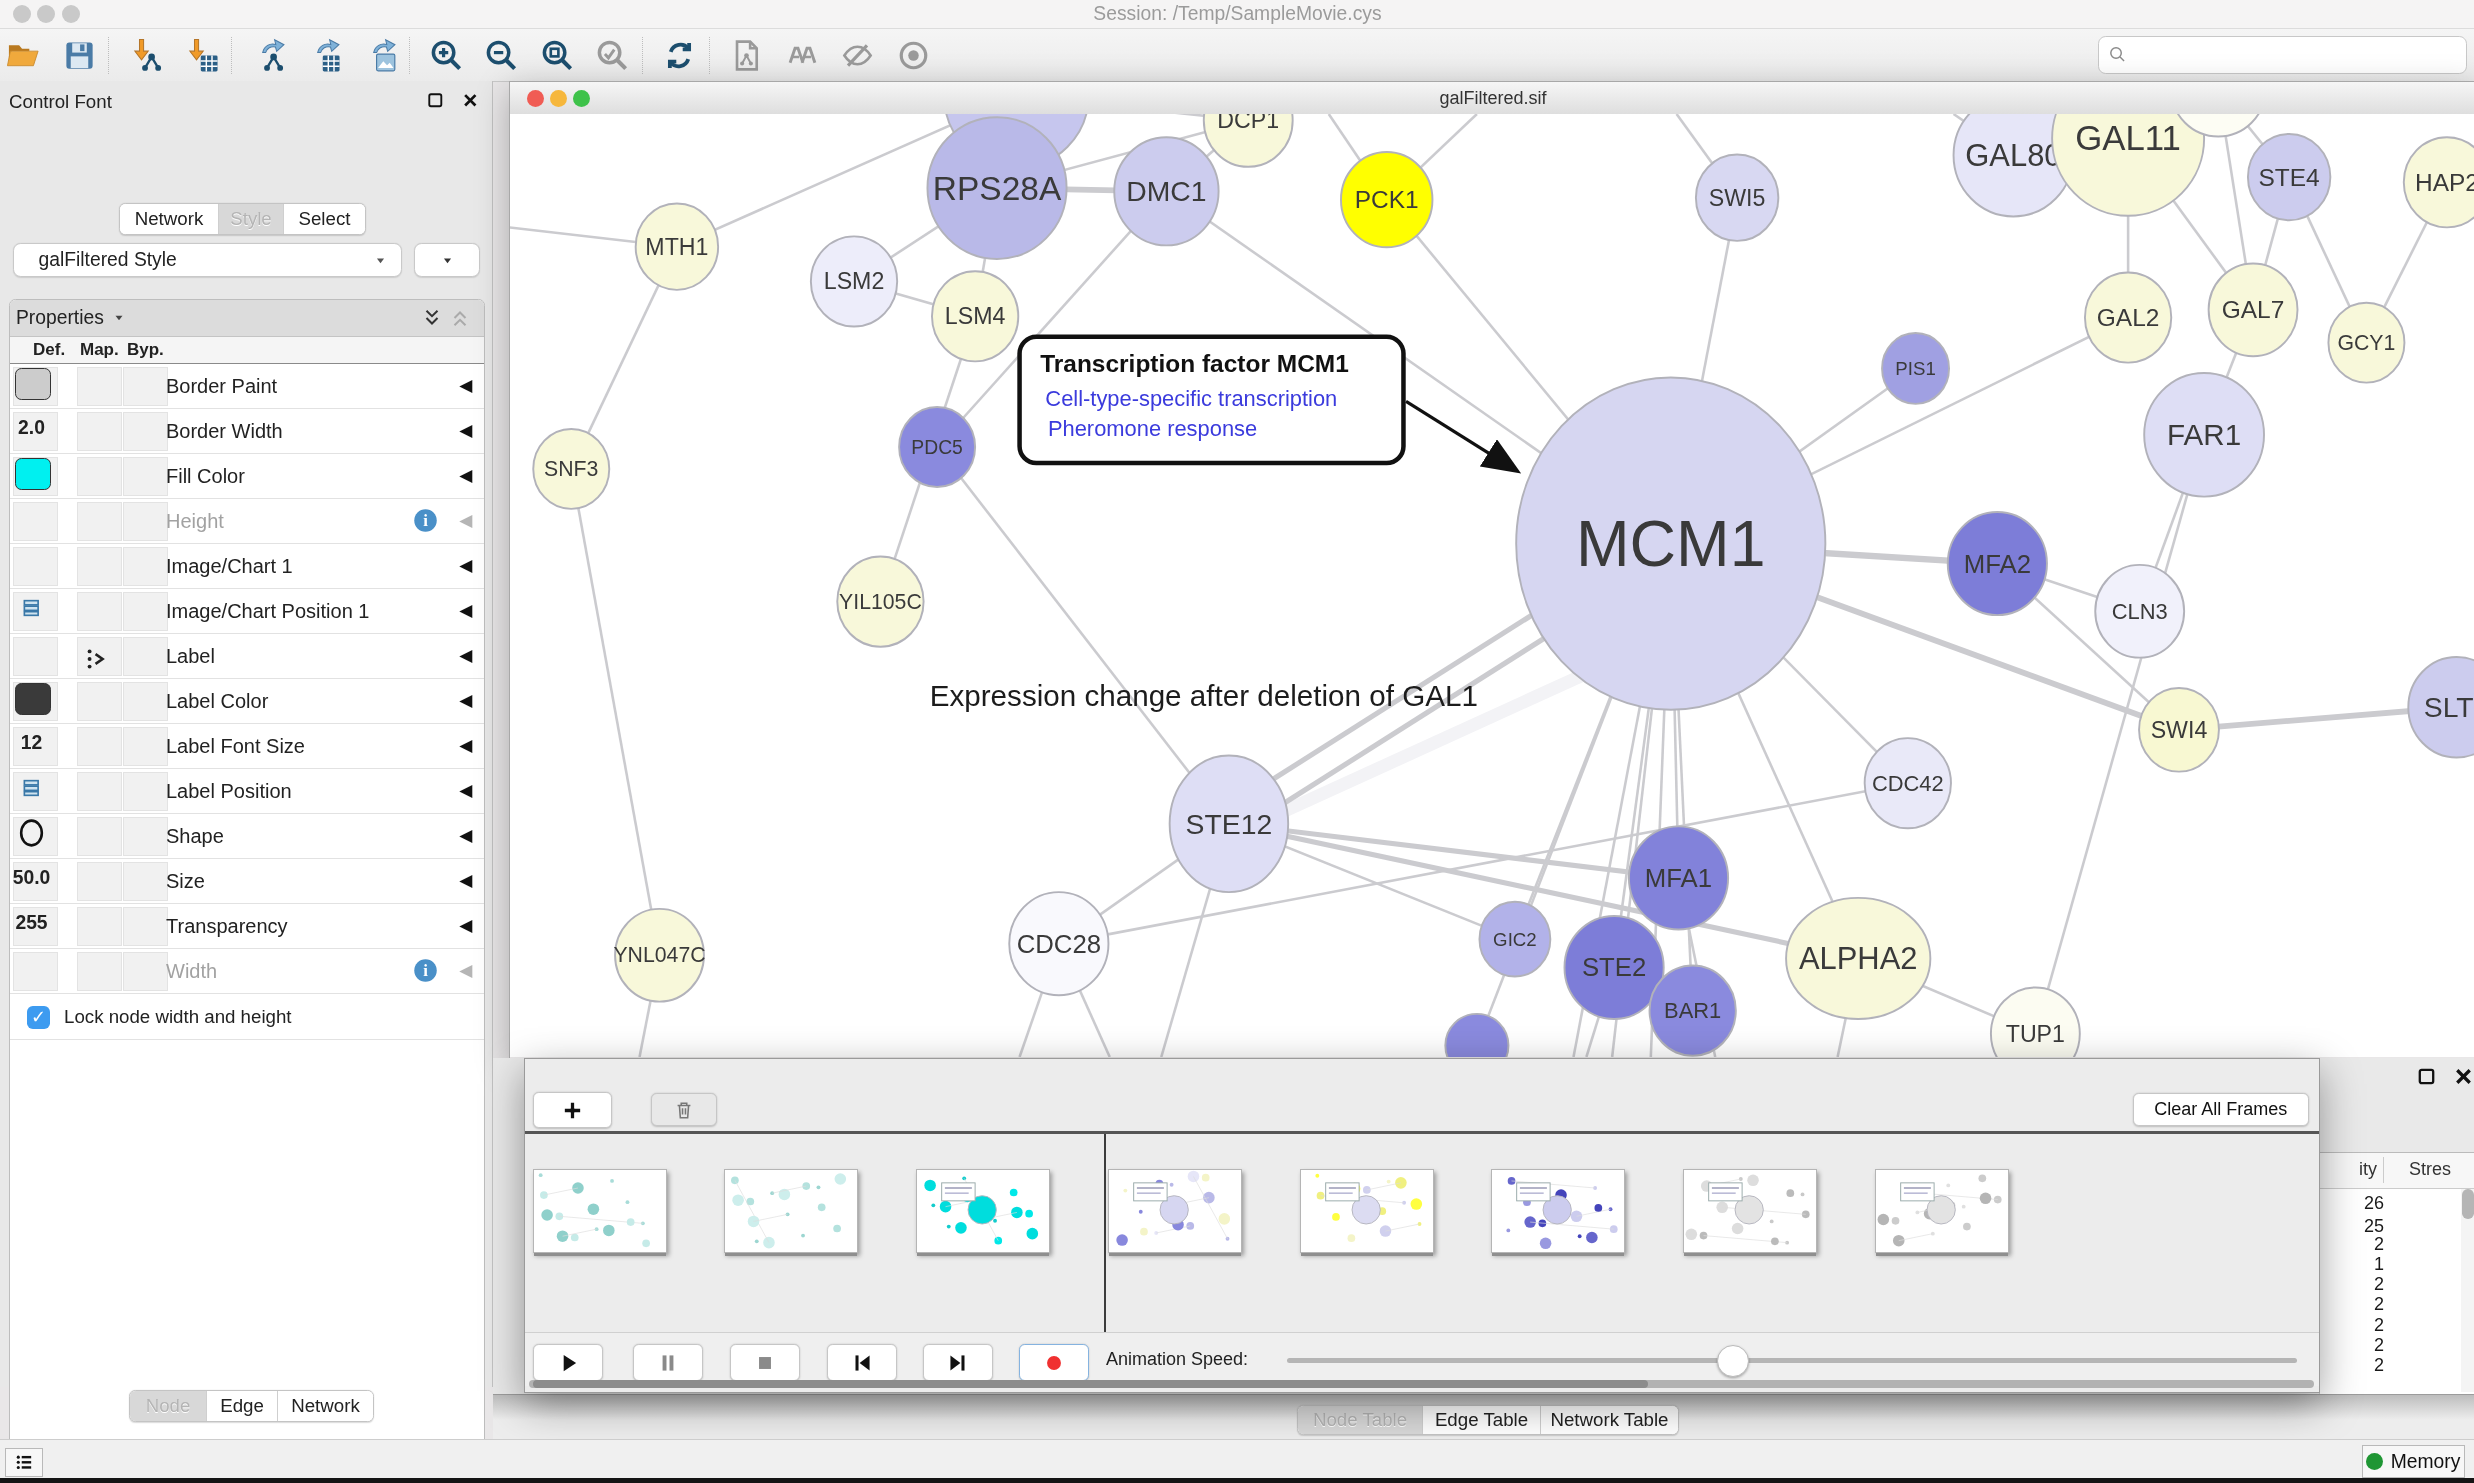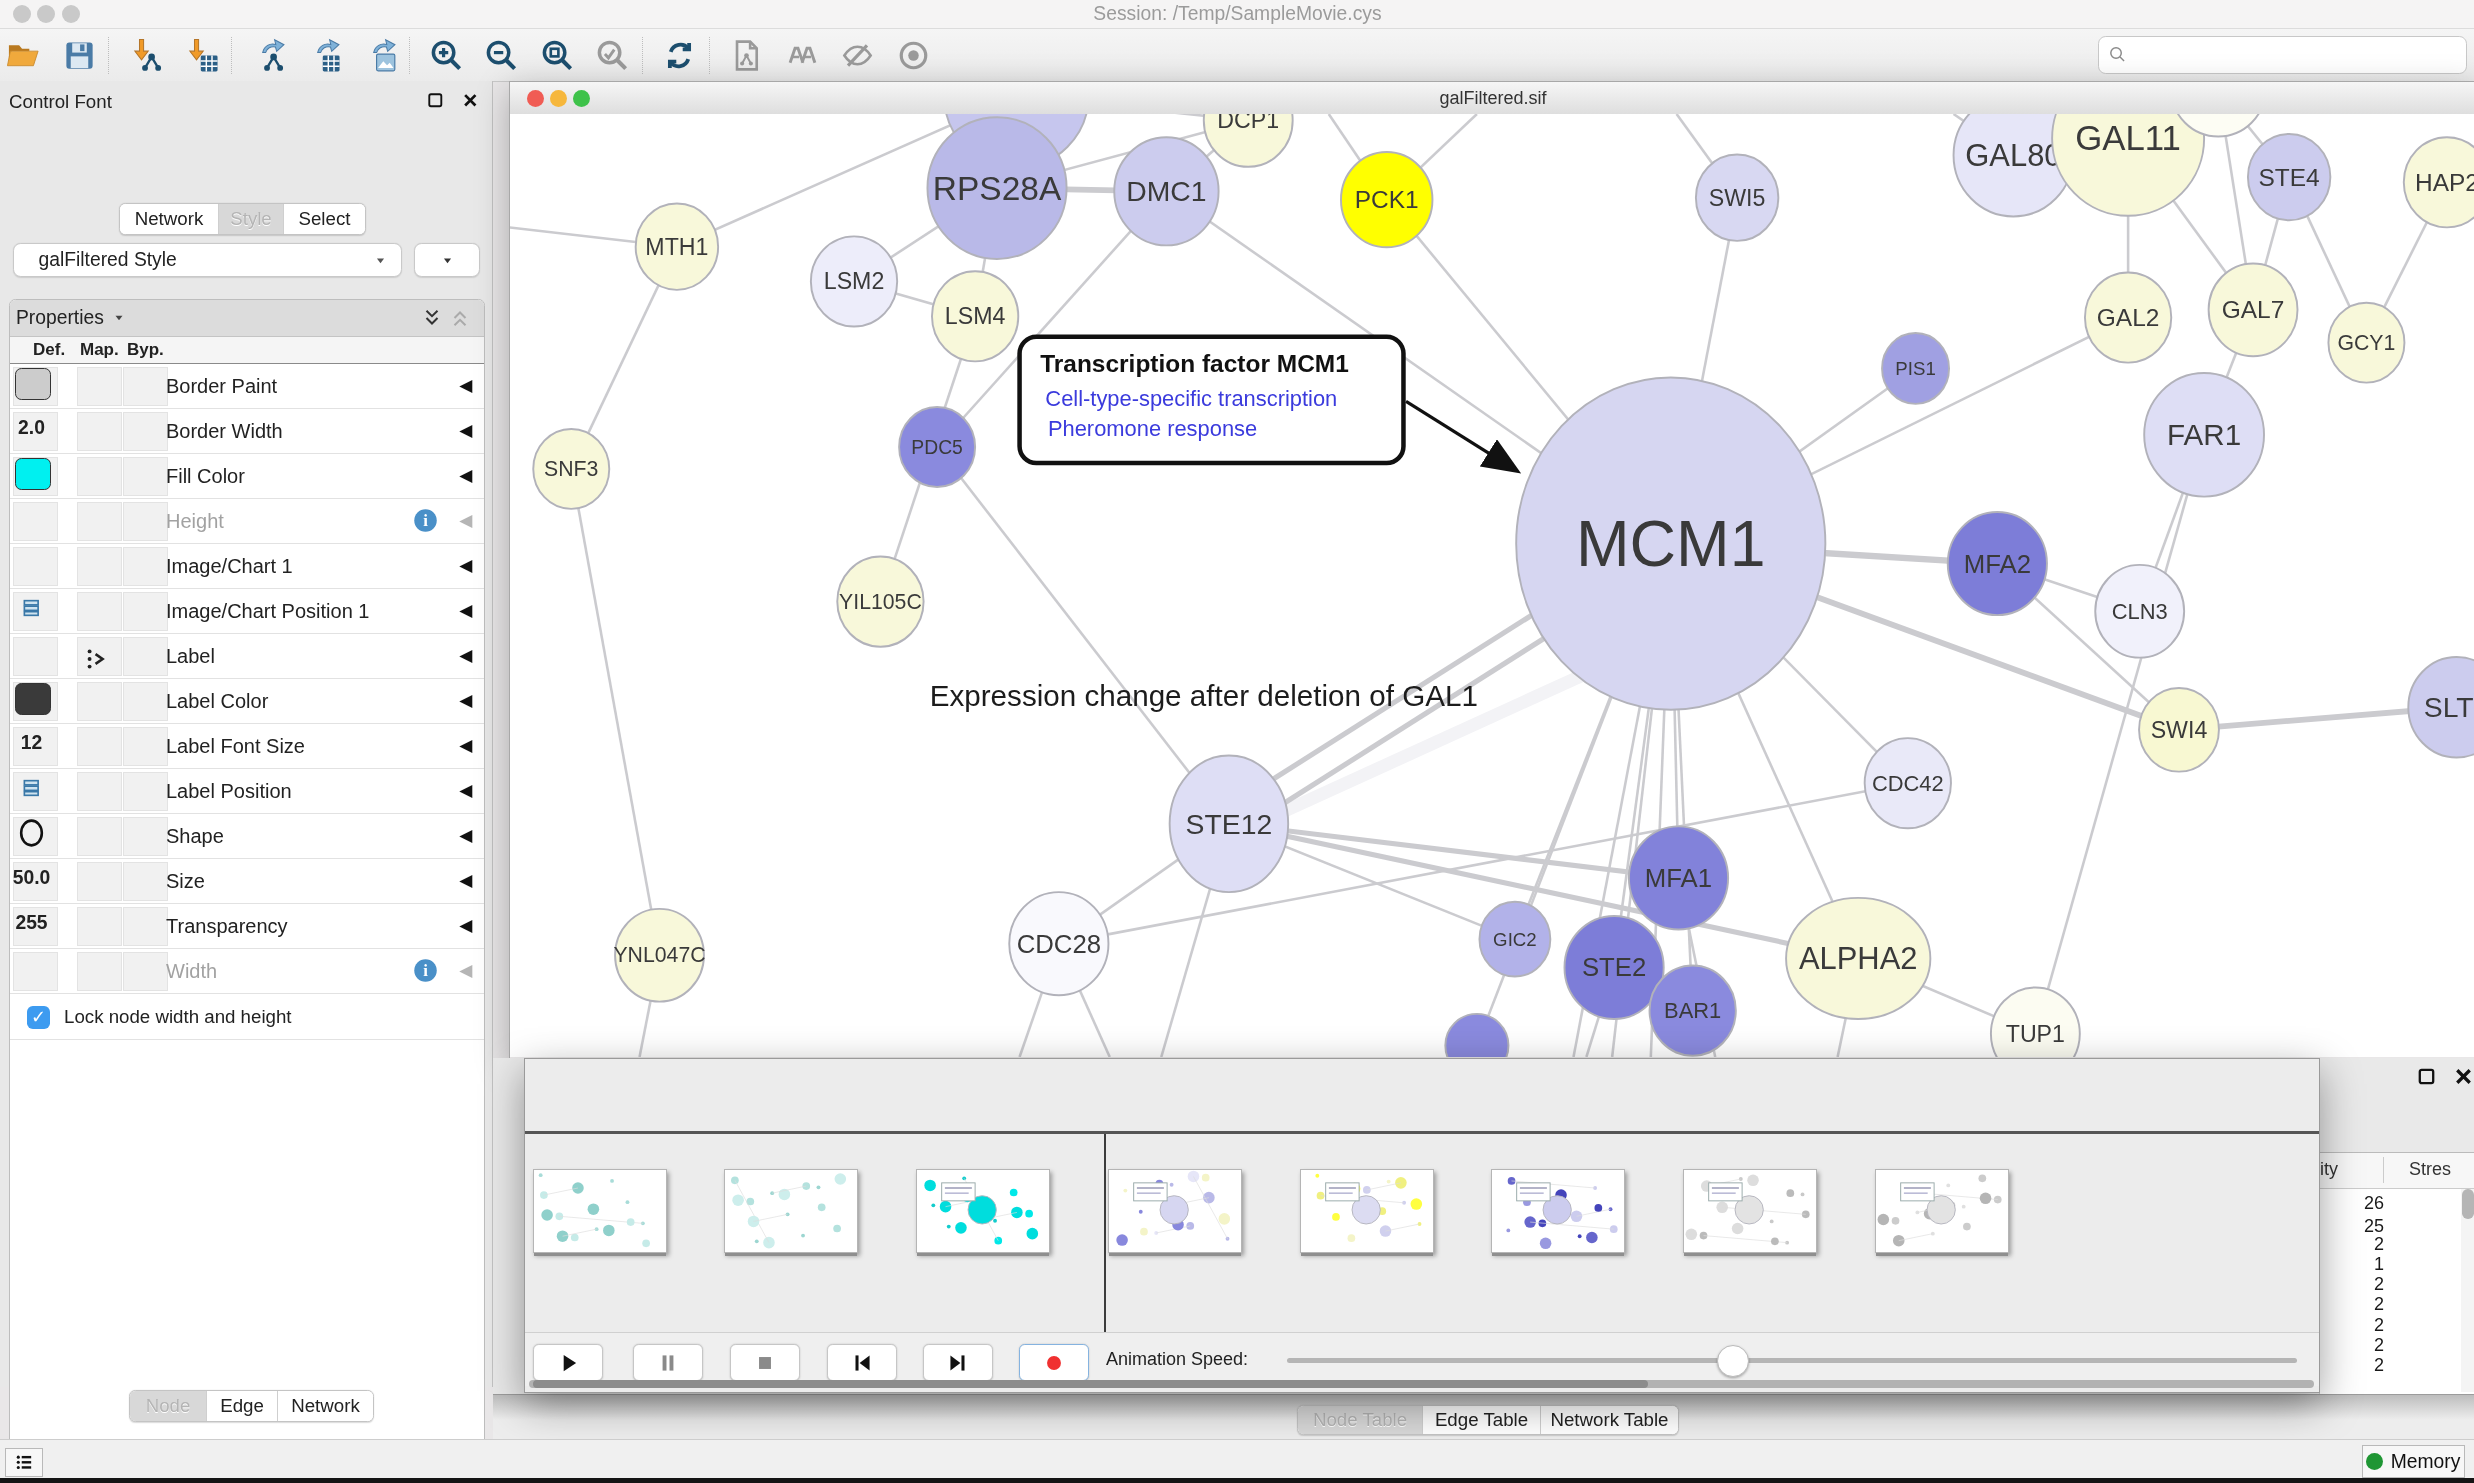--- a/index.html
+++ b/index.html
@@ -61,21 +61,21 @@
   .pbtn{position:absolute;top:11px;width:68px;height:35px;}
   .pbtn.rec{border:1.9px solid #85b3e0;}
   #speed-label{position:absolute;left:581px;top:0;height:53px;line-height:53px;font-size:18px;color:#222;}
   #speed-track{position:absolute;left:762px;top:24.5px;width:1010px;height:5.2px;background:#b5b5b5;border-radius:2.6px;}
   #speed-thumb{position:absolute;top:-13px;width:30px;height:30px;background:#fff;border:0.6px solid #bbb;border-radius:50%;box-shadow:0 1.3px 2.6px rgba(0,0,0,.3);}
   #cy-hscroll{left:3.9px;top:321px;width:1785px;height:8.4px;background:#b2b2b2;border-radius:4.5px;}
   #cy-hthumb{left:3.9px;top:0;width:1115px;height:8.4px;background:#8c8c8c;border-radius:4.5px;}
   
   #table-sliver{left:2319px;top:1152px;width:156px;height:242px;background:#fff;border-top:0.6px solid #bbb;border-left:0.6px solid #ccc;}
   #tbl-head{position:absolute;left:0;top:0;width:100%;height:35px;background:#f7f7f7;border-bottom:0.6px solid #ccc;}
-  #tbl-head .h1{position:absolute;left:0;top:6.4px;width:57px;font-size:18px;color:#333;}
+  #tbl-head .h1{position:absolute;left:0;top:6.4px;width:57px;text-align:right;font-size:18px;color:#333;}
   #tbl-head .h2{position:absolute;left:89px;top:6.4px;font-size:18px;color:#333;}
   #tbl-head .cdiv{position:absolute;left:63px;top:3.9px;width:0.6px;height:26px;background:#ccc;}
   .trow{position:absolute;left:0;width:64px;text-align:right;font-size:18px;color:#1a1a1a;}
   #tbl-vscroll{position:absolute;right:1.3px;top:36px;width:14px;height:203px;background:#f4f4f4;}
   #tbl-vthumb{position:absolute;left:1.3px;top:0px;width:11.6px;height:30px;background:#b5b5b5;border-radius:5.8px;}
   #south-tabs-strip{left:493px;top:1394px;width:1982px;height:45px;background:linear-gradient(#bdbdbd,#ededed 55%);border-top:0.6px solid #9c9c9c;}
   
   #status-bar{left:0;top:1439px;width:2475px;height:39px;background:#f0f0f0;border-top:0.6px solid #cdcdcd;}
   #bottom-edge{left:0;top:1478px;width:2475px;height:5.2px;background:#141414;}
   .lightbtn{background:#f7f7f7;border:1.3px solid #b9b9b9;display:flex;align-items:center;justify-content:center;}
@@ -637,20 +637,34 @@
   </div>
   <div class="abs" id="south-tabs-strip">
     <div class="abs seg" id="south-tabs" style="left:804px;top:10.3px;height:28px;">
         <div class="sg pressed" style="width:124px">Node Table</div>
         <div class="sg " style="width:117px">Edge Table</div>
         <div class="sg " style="width:137px">Network Table</div>
       </div>
   </div>
 
   <div class="abs" id="cyanimator">
+    <div class="abs" id="cy-toolbar">
+      <div class="abs cybtn" style="left:7.7px;top:5.2px;width:77px;height:34px;">
+        <svg width="23" height="23" viewBox="0 0 24 24">
+            <path d="M12 4v16M4 12h16" stroke="#111" stroke-width="3.4"></path>
+            <rect x="10" y="10" width="4" height="4" fill="#111"></rect>
+          </svg>
+      </div>
+      <div class="abs cybtn" style="left:126px;top:6.4px;width:64px;height:31px;background:#e8e8e8;">
+        <svg width="22" height="22" viewBox="0 0 24 24">
+            <path d="M5 7h14M9 7V4.6h6V7M7 7l1 13.4h8L17 7M10.4 10v7M13.6 10v7" stroke="#777" fill="none" stroke-width="1.7"></path>
+          </svg>
+      </div>
+      <div class="abs cybtn" style="right:10.3px;top:6.4px;width:174px;height:31px;font-size:18px;color:#111;">Clear All Frames</div>
+    </div>
     <div class="abs" id="cy-sep"></div>
     <div class="abs" id="cy-timeline">
         <div class="thumb" style="left:7.7px">
           <svg width="131" height="81" viewBox="0 0 203 126">
             <circle cx="10" cy="8" r="3" fill="#a8dcd8"></circle>
             <circle cx="63" cy="105" r="6" fill="#c6ebe8"></circle>
             <circle cx="116" cy="94" r="9" fill="#8fd0cb"></circle>
             <circle cx="169" cy="83" r="3" fill="#a8dcd8"></circle>
             <circle cx="39" cy="72" r="6" fill="#c6ebe8"></circle>
             <line x1="39" y1="72" x2="169" y2="83" stroke="#dcdcdc" stroke-width="1"></line>

